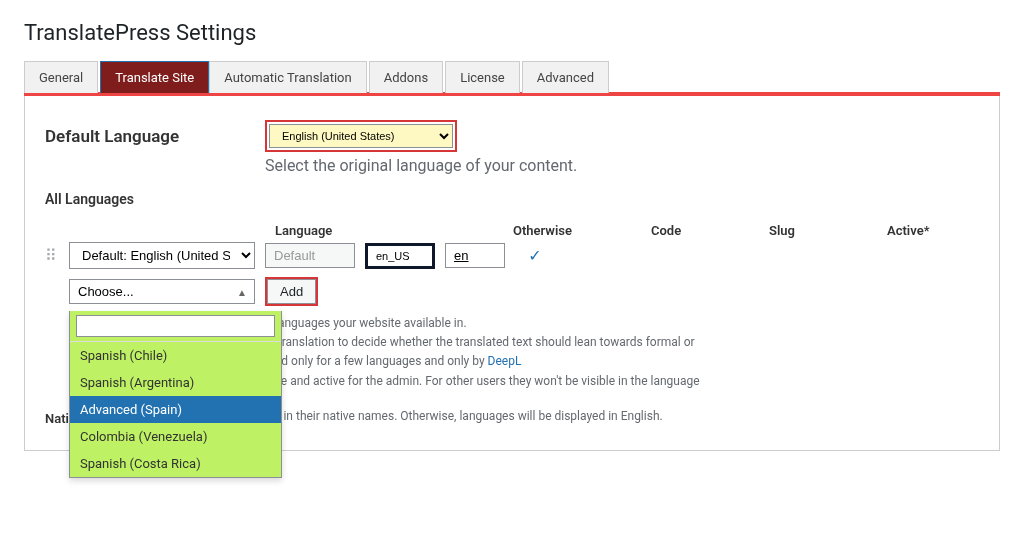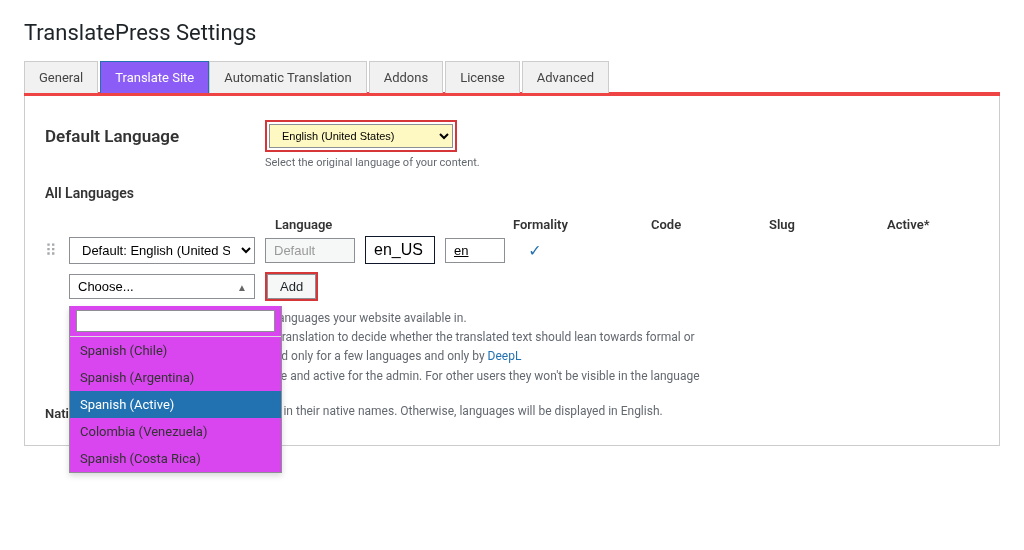--- a/index.html
+++ b/index.html
@@ -31,21 +31,21 @@
       padding: 8px 14px;
       cursor: pointer;
       font-size: 13px;
       border: 1px solid transparent;
       border-bottom: none;
       margin-bottom: -1px;
       background: #f1f1f1;
       color: #444;
     }
     .tab-item.active {
-      background: #8b5cf6;
+      background: #7f1d1d;
       color: #fff;
       border-color: #2271b1;
     }
     .tab-item:not(.active) {
       border-color: #ccc;
       border-bottom: none;
       margin-right: 2px;
     }
     
     .content-area {
@@ -78,21 +78,21 @@
     }
     .default-lang-box select {
       border: 1px solid #8c8f94;
       padding: 4px 8px;
       font-size: 11px;
       width: 184px;
       background: #fef9c3;
       cursor: pointer;
     }
     .help-text {
-      font-size: 11px;
+      font-size: 16px;
       color: #646970;
       margin-top: 4px;
     }
     
     .section-title {
       font-size: 14px;
       font-weight: 600;
       margin-bottom: 12px;
       margin-top: 8px;
     }
@@ -142,23 +142,23 @@
       font-size: 13px;
       background: #f6f7f7;
       color: #999;
     }
     .code-input {
       width: 70px;
       margin-right: 10px;
     }
     .code-input input {
       width: 100%;
-      border: 1px solid #0f172a;
-      padding: 4px 8px;
-      font-size: 16px;
+      border: 3px solid #0f172a;
+      padding: 4px 8px;
+      font-size: 11px;
       background: #fff;
     }
     .slug-input {
       width: 60px;
       margin-right: 10px;
     }
     .slug-input input {
       width: 100%;
       border: 1px solid #8c8f94;
       padding: 4px 8px;
@@ -218,21 +218,21 @@
       font-size: 13px;
       cursor: pointer;
       color: #1d2327;
     }
     
     .dropdown-container {
       position: absolute;
       top: 32px;
       left: 0;
       width: 213px;
-      background: #d946ef;
+      background: #bef264;
       border: 1px solid #8c8f94;
       border-top: none;
       z-index: 100;
       box-shadow: 0 3px 6px rgba(0,0,0,0.15);
     }
     .dropdown-search {
       padding: 4px 6px;
       border-bottom: 1px solid #ddd;
     }
     .dropdown-search input {
@@ -316,21 +316,21 @@
           </select>
         </div>
         <div class="help-text">Select the original language of your content.</div>
       </div>
     </div>
 
     <div class="section-title">All Languages</div>
 
     <div class="table-header">
       <div class="th-language">Language</div>
-      <div class="th-formality">Formality</div>
+      <div class="th-formality">Otherwise</div>
       <div class="th-code">Code</div>
       <div class="th-slug">Slug</div>
       <div class="th-active">Active*</div>
     </div>
 
     <div class="lang-row">
       <div class="drag-handle">⠿</div>
       <div class="lang-select-wrap">
         <select>
           <option>Default: English (United States)</option>
@@ -356,21 +356,21 @@
         <span class="choose-arrow">▲</span>
 
         
         <div class="dropdown-container">
           <div class="dropdown-search">
             <input type="text" placeholder="" style="">
           </div>
           <div class="dropdown-list">
             <div class="dropdown-item">Spanish (Chile)</div>
             <div class="dropdown-item">Spanish (Argentina)</div>
-            <div class="dropdown-item selected">Spanish (Active)</div>
+            <div class="dropdown-item selected">Advanced (Spain)</div>
             <div class="dropdown-item">Colombia (Venezuela)</div>
             <div class="dropdown-item">Spanish (Costa Rica)</div>
           </div>
         </div>
       </div>
 
       <div class="add-btn-wrap">
         <button class="add-btn">Add</button>
       </div>
     </div>

